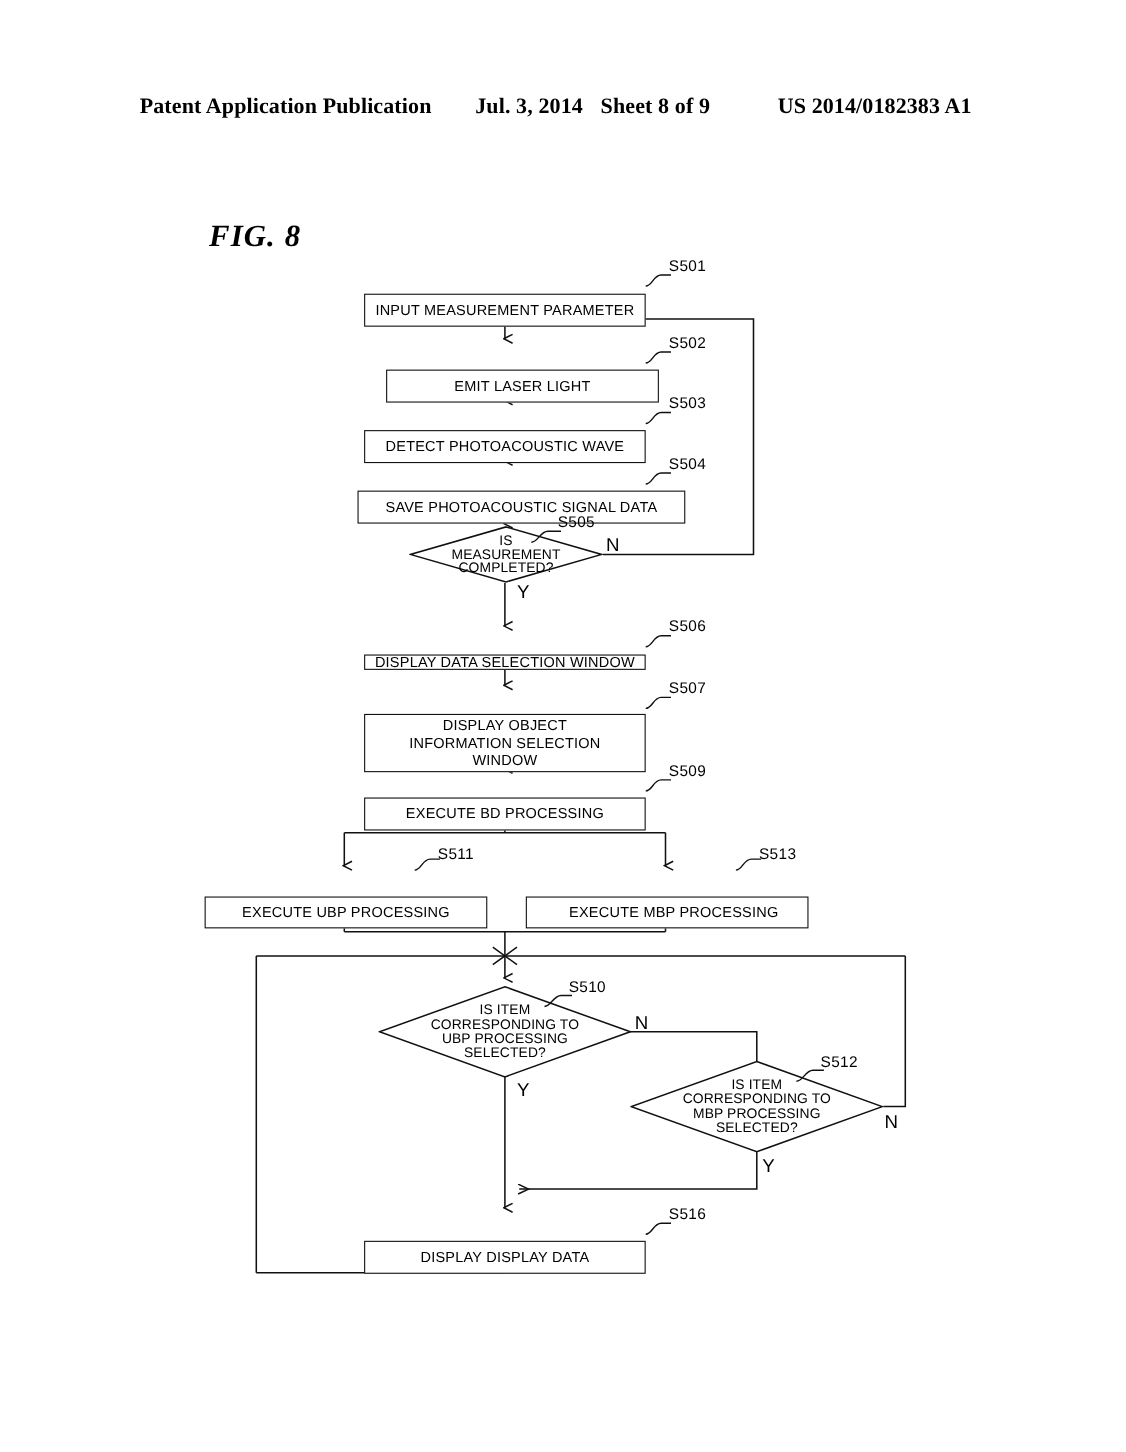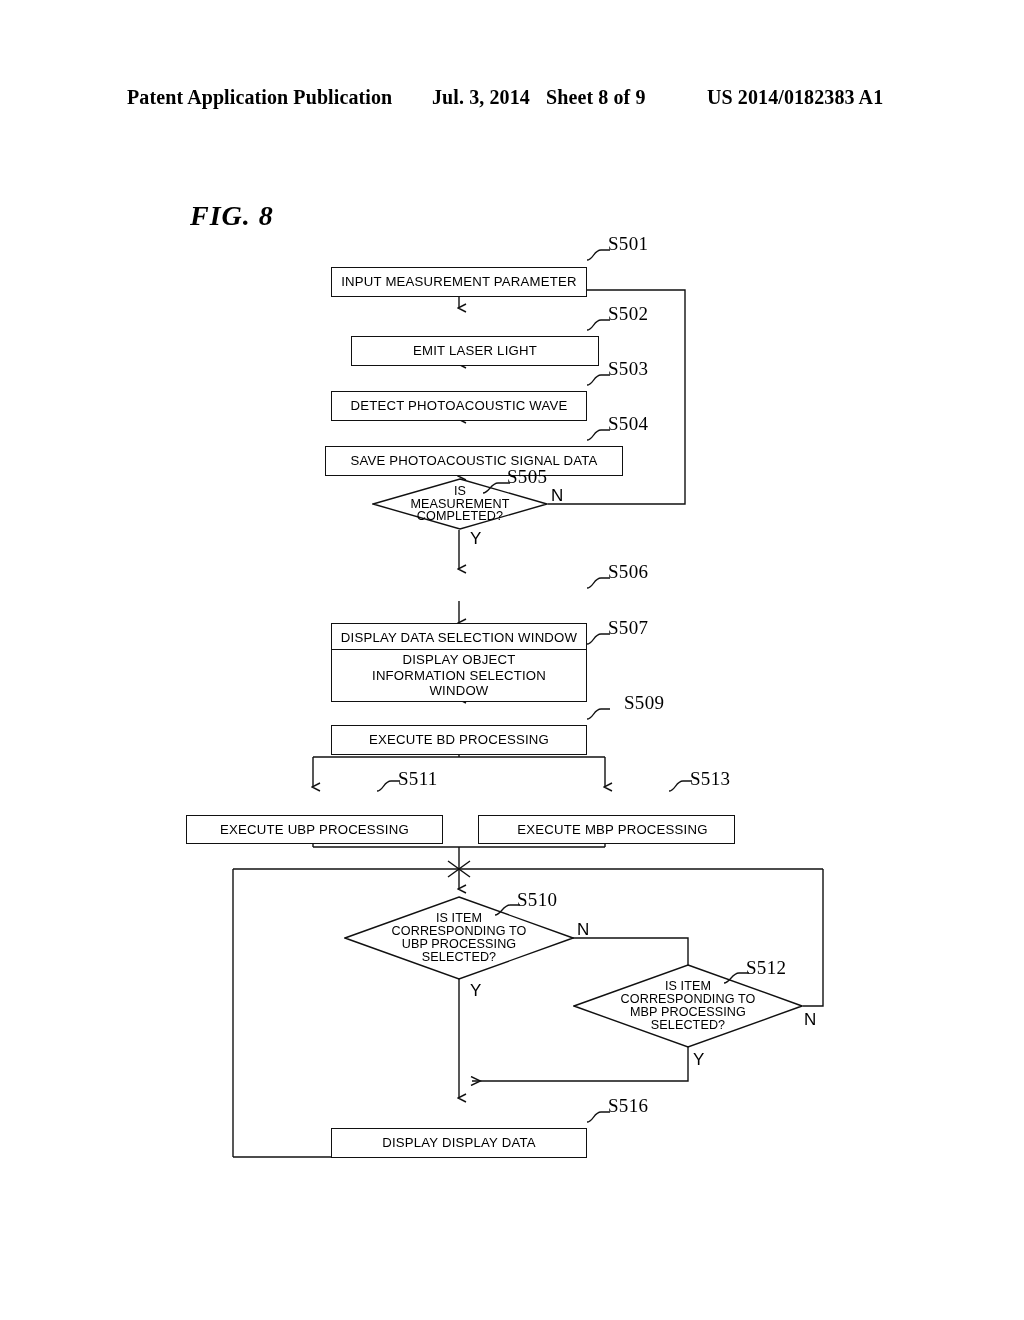--- a/index.html
+++ b/index.html
@@ -92,22 +92,22 @@
     font-size: 12.6px;
     line-height: 1.02;
     letter-spacing: 0.1px;
     color: #000;
     pointer-events: none;
   }
 
   
   .steptag {
     position: absolute;
-    font-family: Liberation Serif, serif;
-    font-size: 19px;
+    font-family: Liberation Sans, sans-serif;
+    font-size: 14px;
     letter-spacing: 0.3px;
     color: #000;
     white-space: nowrap;
   }
 
   
   .branch {
     position: absolute;
     font-family: "Liberation Sans", sans-serif;
     font-size: 17px;
@@ -233,42 +233,42 @@
 COMPLETED?</span>
     </div>
   </div>
   <div class="steptag" style="left:507px; top:466px;">S505</div>
   <svg style="position:absolute;left:482px;top:480px;" width="30" height="16">
     <path d="M1,13 C7,13 9,3 16,3 L28,3" fill="none" stroke="#111" stroke-width="1.3"></path>
   </svg>
   <div class="branch" style="left:551px; top:486px;">N</div>
   <div class="branch" style="left:470px; top:529px;">Y</div>
 
-  <div class="node" style="left:331px; top:599px; width:256px; height:30px;align-items:center;">
+  <div class="node" style="left:331px; top:571px; width:256px; height:14px;align-items:center;">
     <span>DISPLAY DATA SELECTION WINDOW</span>
   </div>
   <div class="steptag" style="left:608px; top:561px;">S506</div>
   <svg style="position:absolute;left:586px;top:575px;" width="26" height="16">
     <path d="M1,13 C7,13 8,3 15,3 L24,3" fill="none" stroke="#111" stroke-width="1.3"></path>
   </svg>
 
   <div class="node" style="left:331px; top:625px; width:256px; height:53px;">
     <span style="white-space:pre-line;">DISPLAY OBJECT
 INFORMATION SELECTION
 WINDOW</span>
   </div>
   <div class="steptag" style="left:608px; top:617px;">S507</div>
   <svg style="position:absolute;left:586px;top:631px;" width="26" height="16">
     <path d="M1,13 C7,13 8,3 15,3 L24,3" fill="none" stroke="#111" stroke-width="1.3"></path>
   </svg>
 
   <div class="node" style="left:331px; top:701px; width:256px; height:30px;">
     <span>EXECUTE BD PROCESSING</span>
   </div>
-  <div class="steptag" style="left:608px; top:692px;margin-left:16px;">S509</div>
+  <div class="steptag" style="left:608px; top:692px;">S509</div>
   <svg style="position:absolute;left:586px;top:706px;" width="26" height="16">
     <path d="M1,13 C7,13 8,3 15,3 L24,3" fill="none" stroke="#111" stroke-width="1.3"></path>
   </svg>
 
   <div class="node" style="left:186px; top:791px; width:257px; height:29px;">
     <span>EXECUTE UBP PROCESSING</span>
   </div>
   <div class="steptag" style="left:398px; top:768px;">S511</div>
   <svg style="position:absolute;left:376px;top:779px;" width="26" height="16">
     <path d="M1,12 C7,12 8,2 15,2 L24,2" fill="none" stroke="#111" stroke-width="1.3"></path>

